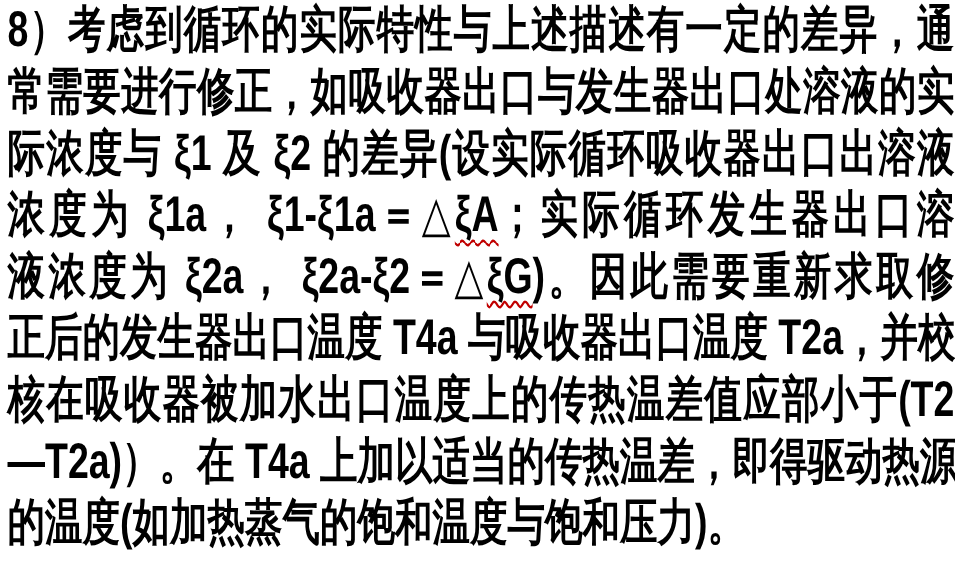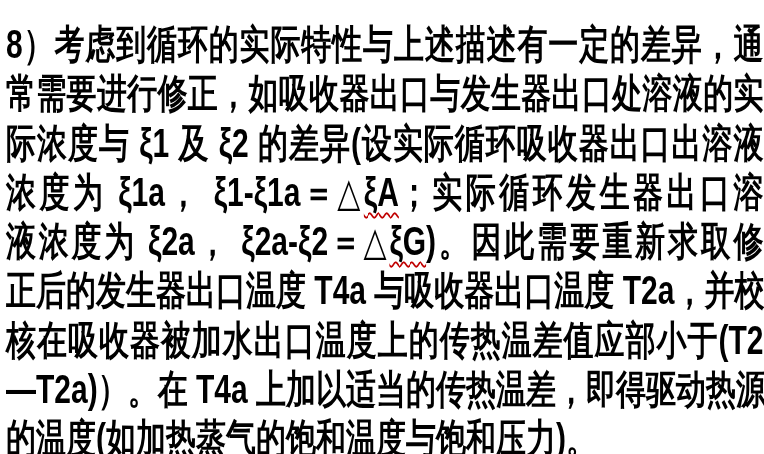--- a/index.html
+++ b/index.html
@@ -11,21 +11,21 @@
     width: 764px;
     height: 454px;
     overflow: hidden;
   }
   .page {
     position: absolute;
     top: 0; left: 0;
     width: 764px;
     height: 454px;
     background: #ffffff;
-    padding: 20px 0 0 6px;
+    padding: 0 0 0 6px;
     box-sizing: border-box;
   }
   .text-block {
     width: 1010px;                 
     transform: scaleX(0.75);       
     transform-origin: 0 0;
     font-family: "Liberation Sans", "DejaVu Sans", sans-serif;
     font-weight: 700;
     font-size: 40px;
     line-height: 49.3px;

